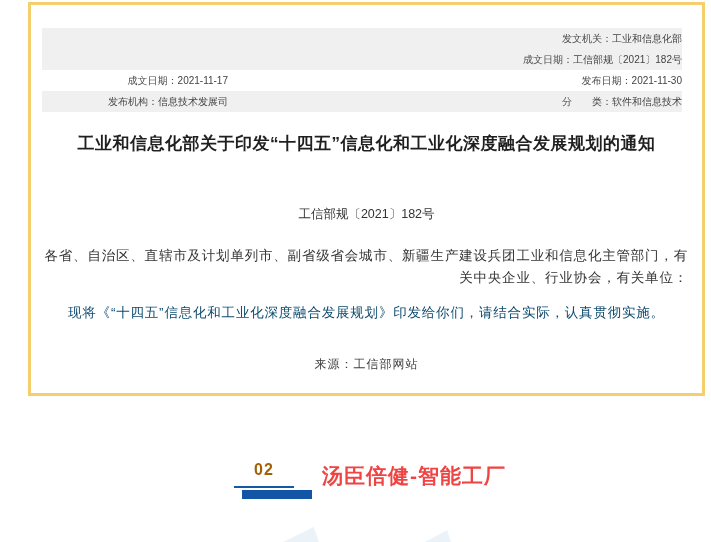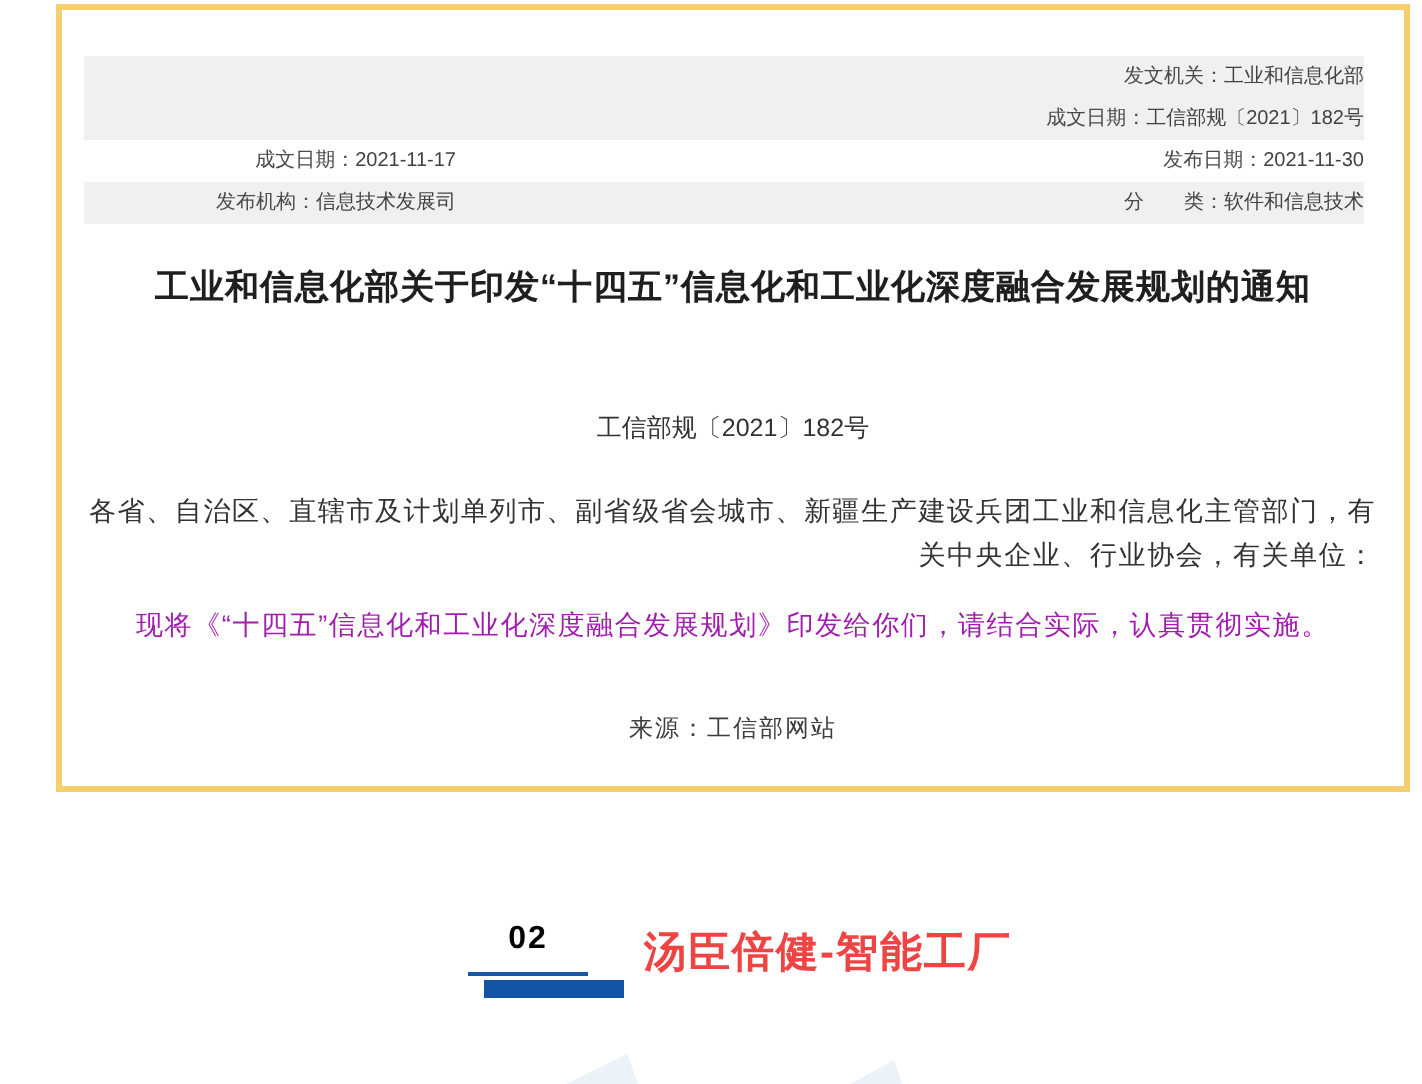--- a/index.html
+++ b/index.html
@@ -70,21 +70,21 @@
     font-size: 13.5px;
     line-height: 22px;
     color: #333333;
     letter-spacing: 0.8px;
     text-align: right;
   }
   .doc-body-2 {
     margin: 13px 14px 1px 10px;
     font-size: 13.5px;
     line-height: 22px;
-    color: #a21caf;
+    color: #0c4a6e;
     letter-spacing: 0.8px;
     text-indent: 2em;
   }
   .doc-source {
     margin-top: 34px;
     text-align: center;
     font-size: 12px;
     line-height: 15px;
     color: #3d3d3d;
     letter-spacing: 1px;
@@ -93,21 +93,21 @@
 
   
   .sec-number {
     position: absolute;
     left: 234px;
     top: 461px;
     width: 60px;
     text-align: center;
     font-size: 16px;
     font-weight: bold;
-    color: #000000;
+    color: #a16207;
     letter-spacing: 1px;
   }
   .sec-thin-line {
     position: absolute;
     left: 234px;
     top: 486px;
     width: 60px;
     height: 2px;
     background: #1657a8;
   }

